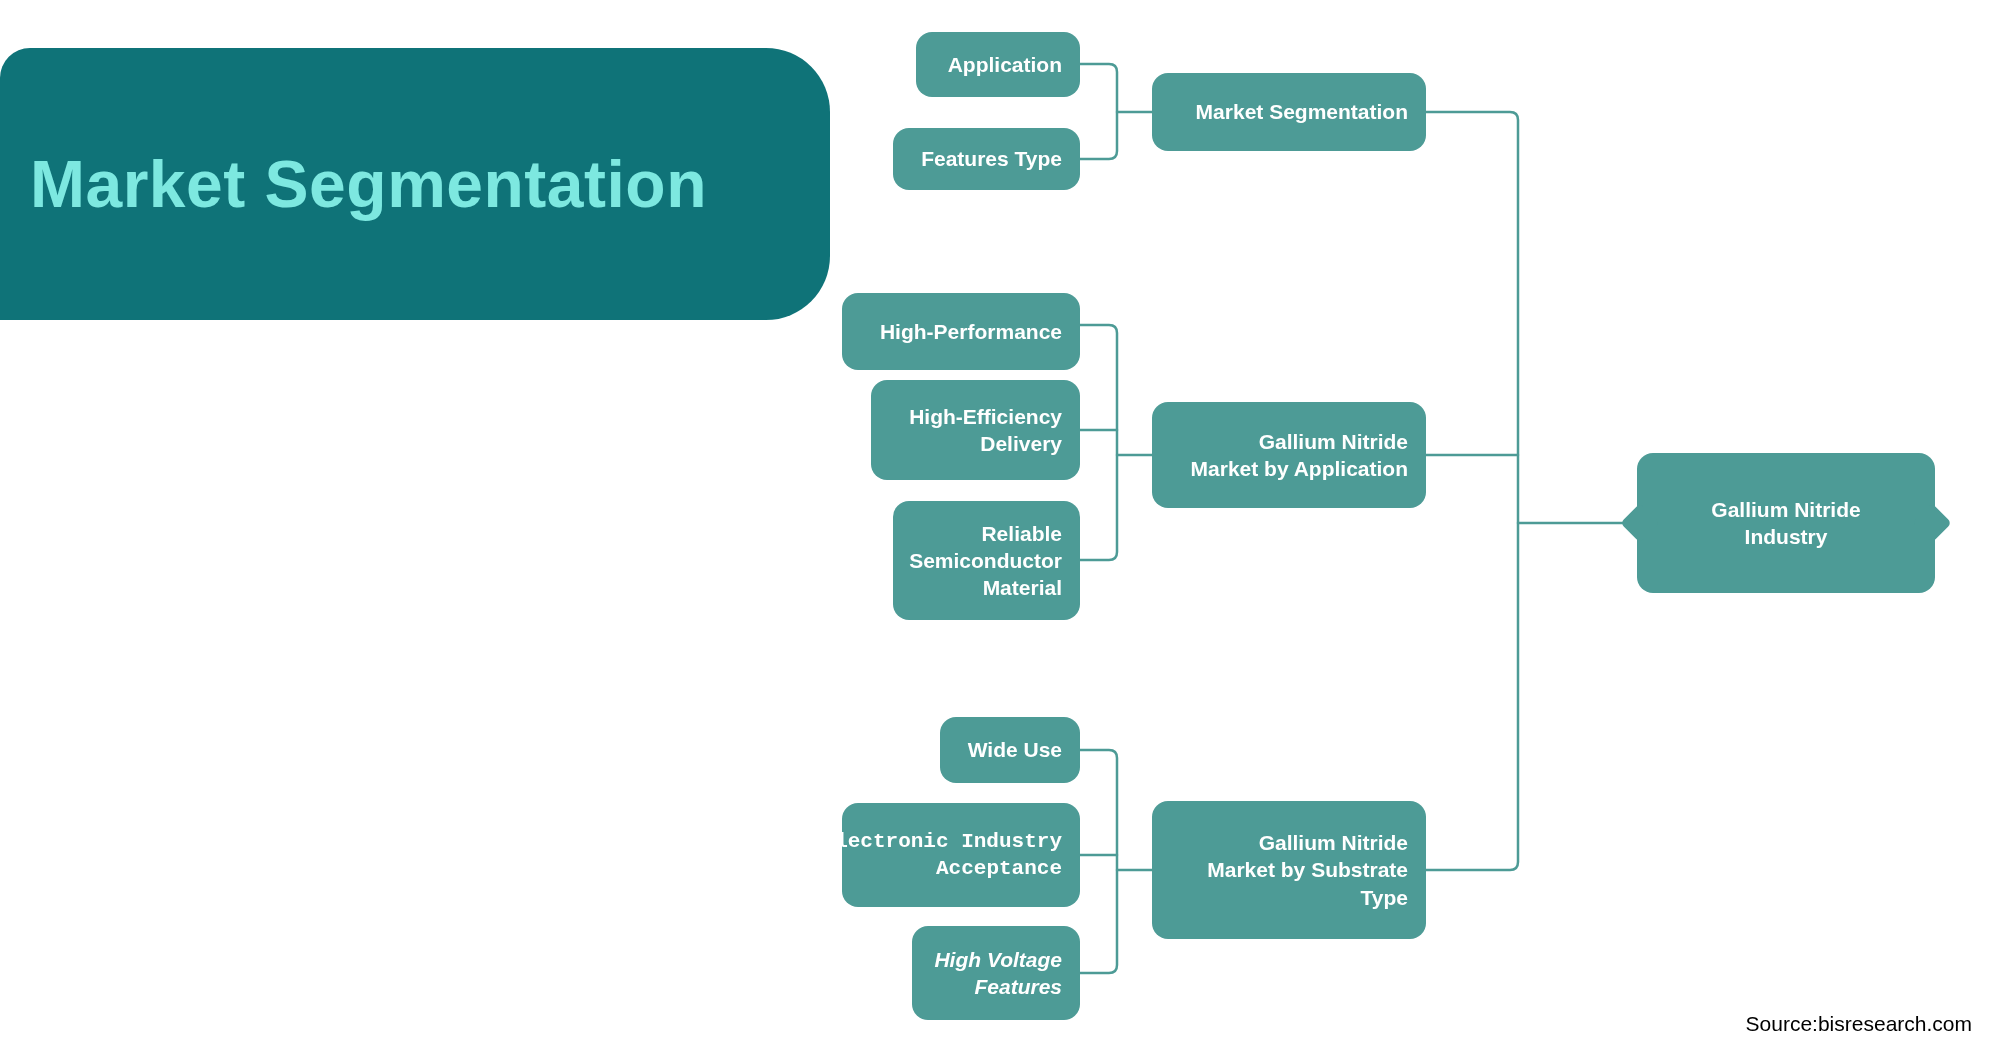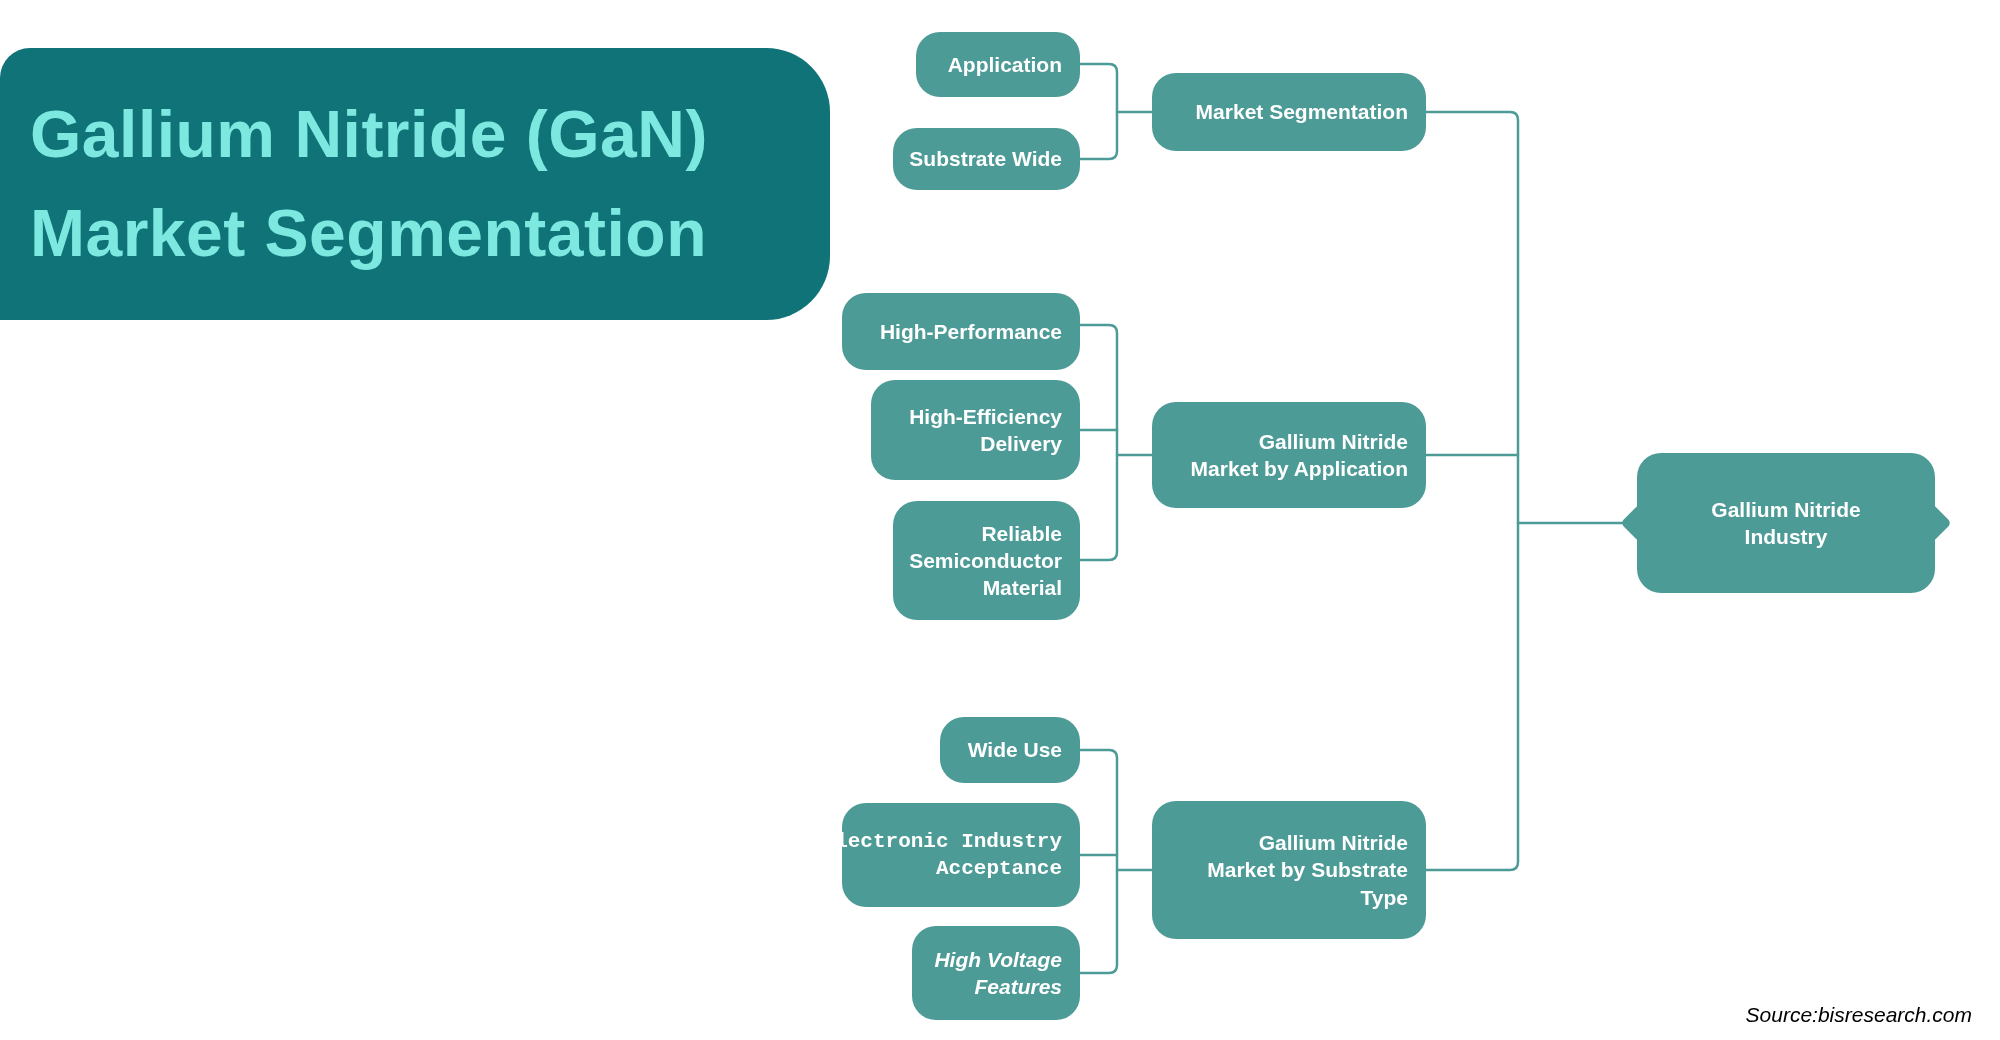--- a/index.html
+++ b/index.html
@@ -57,21 +57,21 @@
   }
 
   
   .node {
     position: absolute;
     background: var(--node-bg, #4D9B96);
     color: var(--node-text, #ffffff);
     font-weight: 700;
     font-size: 21px;
     line-height: 1.3;
-    border-radius: 24px;
+    border-radius: 16px;
     display: flex;
     align-items: center;
     justify-content: flex-end;
     text-align: right;
     padding: 6px 18px 6px 10px;
     box-sizing: border-box;
     white-space: pre;
   }
   .node.center {
     justify-content: center;
@@ -106,34 +106,32 @@
     top: 50%;
     margin-top: -14px;
   }
   .tip.left  { left: -11px; }
   .tip.right { right: -11px; }
 
   
   .source {
     position: absolute;
     right: 28px;
-    bottom: 13px;
+    bottom: 4px;
     font-size: 21px;
     color: #000000;
     font-weight: 400;
-    font-style: italic;
   }
 </style>
 </head>
 <body>
 
 <div id="canvas">
 
   <div class="banner">
-    <span class="title-line">Gallium Nitride (GaN)</span>
     <span class="title-line">Market Segmentation</span>
   </div>
 
   <svg class="connectors" viewBox="0 0 2000 1040" aria-hidden="true">
 
     <path d="M 1080 64 H 1109 Q 1117 64 1117 72 V 151 Q 1117 159 1109 159 H 1080"></path>
     <path d="M 1117 112 H 1152"></path>
 
     <path d="M 1080 325 H 1109 Q 1117 325 1117 333 V 552 Q 1117 560 1109 560 H 1080"></path>
     <path d="M 1080 430 H 1117"></path>
@@ -142,21 +140,21 @@
     <path d="M 1080 750 H 1109 Q 1117 750 1117 758 V 965 Q 1117 973 1109 973 H 1080"></path>
     <path d="M 1080 855 H 1117"></path>
     <path d="M 1117 870 H 1152"></path>
 
     <path d="M 1426 112 H 1510 Q 1518 112 1518 120 V 862 Q 1518 870 1510 870 H 1426"></path>
     <path d="M 1426 455 H 1518"></path>
     <path d="M 1518 523 H 1640"></path>
   </svg>
 
   <div class="node" id="n-application">Application</div>
-  <div class="node" id="n-substrate">Substrate Wide</div>
+  <div class="node" id="n-substrate">Features Type</div>
   <div class="node" id="n-highperf">High-Performance</div>
   <div class="node" id="n-reliable">Reliable
 Semiconductor
 Material</div>
   <div class="node" id="n-higheff">High-Efficiency
 Delivery</div>
   <div class="node" id="n-wideuse">Wide Use</div>
   <div class="node" id="n-electronic">Electronic Industry
 Acceptance</div>
   <div class="node" id="n-highvolt">High Voltage

